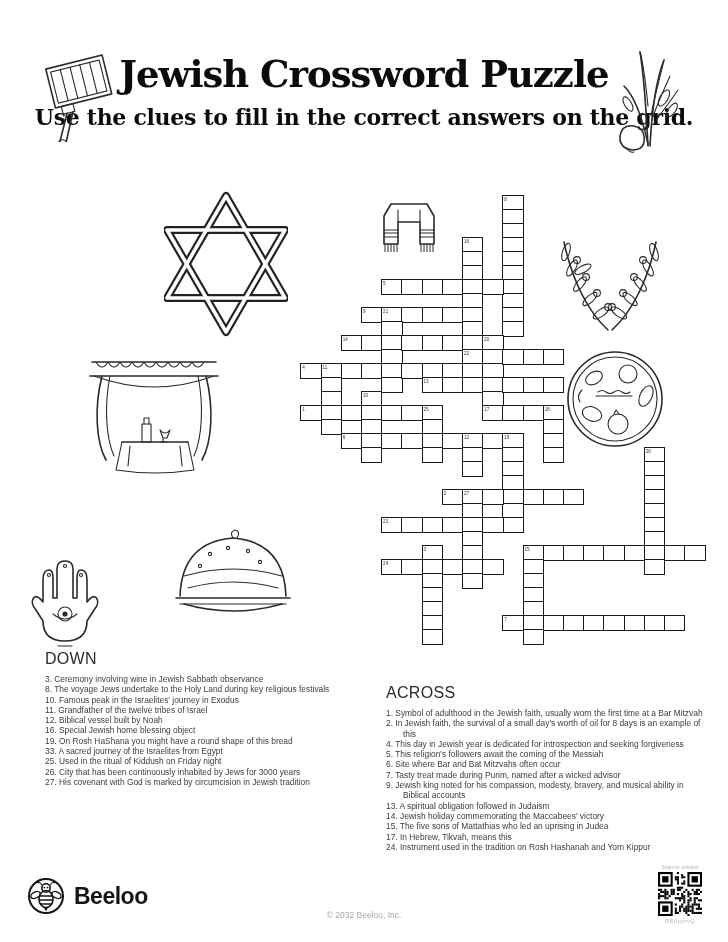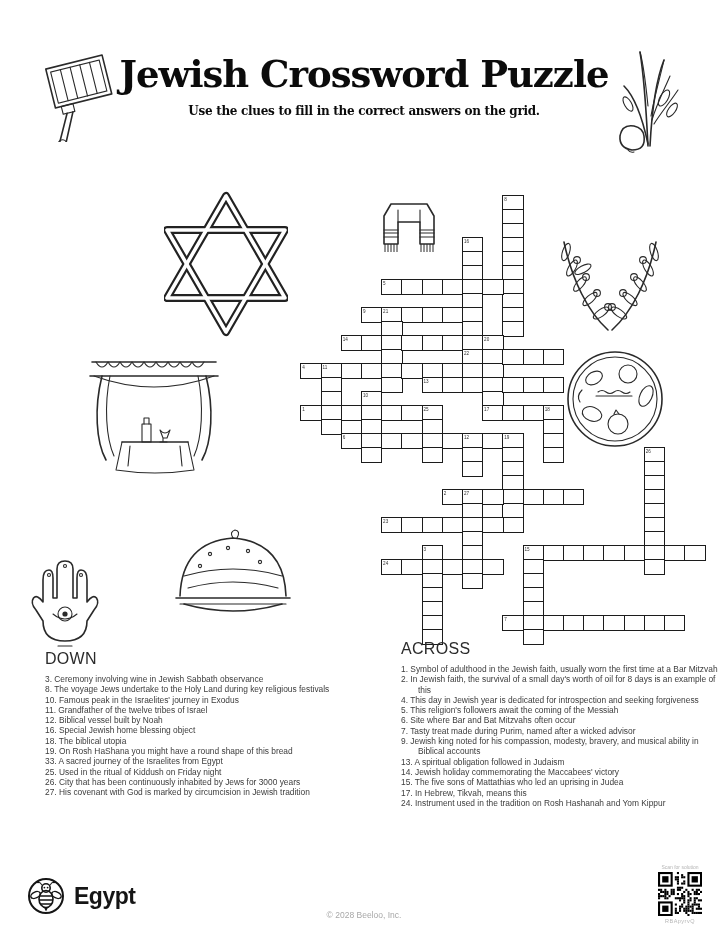--- a/index.html
+++ b/index.html
@@ -3,21 +3,21 @@
 <meta charset="utf-8">
 <style>
   html,body{margin:0;padding:0;}
   body{font-family:"Liberation Sans",sans-serif;background:#fff;}
   .page{position:relative;width:728px;height:942px;background:#fff;overflow:hidden;}
 
   .title{position:absolute;left:0;right:0;top:52px;text-align:center;
          font-family:"DejaVu Serif",serif;font-weight:700;font-size:37px;
          letter-spacing:-1px;color:#0b0b0b;}
   .subtitle{position:absolute;left:0;right:0;top:104px;text-align:center;
-         font-family:"DejaVu Serif",serif;font-weight:700;font-size:12px;
+         font-family:"DejaVu Serif",serif;font-weight:700;font-size:22px;
          letter-spacing:-0.3px;color:#0b0b0b;}
 
   .deco{position:absolute;}
   .deco svg{display:block;}
   .stroke{fill:none;stroke:#2a2a2a;stroke-width:1.6;stroke-linecap:round;stroke-linejoin:round;}
   .thin{fill:none;stroke:#2a2a2a;stroke-width:1.1;stroke-linecap:round;stroke-linejoin:round;}
 
   #grid{position:absolute;left:301px;top:196px;}
   .cell{position:absolute;background:#fff;border:1.4px solid #1c1c1c;box-sizing:border-box;}
   .cellnum{position:absolute;font-size:4.6px;line-height:5px;color:#333;left:1px;top:0.5px;
@@ -427,29 +427,28 @@
 
   <div class="clues-col" style="left:45px;top:650px;width:318px;">
     <div class="clues-head">DOWN</div>
     <div id="down-list">
         <div class="clue">3. Ceremony involving wine in Jewish Sabbath observance</div>
         <div class="clue">8. The voyage Jews undertake to the Holy Land during key religious festivals</div>
         <div class="clue">10. Famous peak in the Israelites' journey in Exodus</div>
         <div class="clue">11. Grandfather of the twelve tribes of Israel</div>
         <div class="clue">12. Biblical vessel built by Noah</div>
         <div class="clue">16. Special Jewish home blessing object</div>
-        <div class="clue">18. The biblical utopia</div>
         <div class="clue">19. On Rosh HaShana you might have a round shape of this bread</div>
         <div class="clue">33. A sacred journey of the Israelites from Egypt</div>
         <div class="clue">25. Used in the ritual of Kiddush on Friday night</div>
         <div class="clue">26. City that has been continuously inhabited by Jews for 3000 years</div>
         <div class="clue">27. His covenant with God is marked by circumcision in Jewish tradition</div>
       </div>
   </div>
-  <div class="clues-col" style="left:386px;top:640px;width:325px;margin-left:15px;">
+  <div class="clues-col" style="left:386px;top:684px;width:325px;">
     <div class="clues-head">ACROSS</div>
     <div id="across-list">
         <div class="clue">1. Symbol of adulthood in the Jewish faith, usually worn the first time at a Bar Mitzvah</div>
         <div class="clue">2. In Jewish faith, the survival of a small day's worth of oil for 8 days is an example of this</div>
         <div class="clue">4. This day in Jewish year is dedicated for introspection and seeking forgiveness</div>
         <div class="clue">5. This religion's followers await the coming of the Messiah</div>
         <div class="clue">6. Site where Bar and Bat Mitzvahs often occur</div>
         <div class="clue">7. Tasty treat made during Purim, named after a wicked advisor</div>
         <div class="clue">9. Jewish king noted for his compassion, modesty, bravery, and musical ability in Biblical accounts</div>
         <div class="clue">13. A spiritual obligation followed in Judaism</div>
@@ -468,24 +467,24 @@
       <circle cx="27" cy="5" r="1.2" fill="#151515"></circle>
       <circle cx="19" cy="11" r="4.2" fill="none" stroke="#151515" stroke-width="1.6"></circle>
       <circle cx="17.4" cy="10.6" r="0.9" fill="#151515"></circle>
       <circle cx="20.6" cy="10.6" r="0.9" fill="#151515"></circle>
       <ellipse cx="8.5" cy="18" rx="5" ry="3" transform="rotate(-25 8.5 18)" fill="none" stroke="#151515" stroke-width="1.4"></ellipse>
       <ellipse cx="29.5" cy="18" rx="5" ry="3" transform="rotate(25 29.5 18)" fill="none" stroke="#151515" stroke-width="1.4"></ellipse>
       <ellipse cx="19" cy="22" rx="7" ry="8.5" fill="none" stroke="#151515" stroke-width="1.6"></ellipse>
       <path d="M12.5,19 h13 M12,23 h14 M13.5,27 h11" stroke="#151515" stroke-width="1.6" fill="none"></path>
       <path d="M17,30.5 l2,4 l2,-4" fill="#151515"></path>
     </svg>
-    <span class="brand-name">Egypt</span>
-  </div>
-
-  <div class="copyright">© 2028 Beeloo, Inc.</div>
+    <span class="brand-name">Beeloo</span>
+  </div>
+
+  <div class="copyright">© 2032 Beeloo, Inc.</div>
 
   <div class="qr-caption">Scan for solution</div>
   <div id="qr"><svg width="44.1" height="44.1">
         <rect x="18.900000000000002" y="0" width="2.1" height="2.1" fill="#000"></rect>
         <rect x="23.1" y="2.1" width="2.1" height="2.1" fill="#000"></rect>
         <rect x="16.8" y="4.2" width="2.1" height="2.1" fill="#000"></rect>
         <rect x="18.900000000000002" y="4.2" width="2.1" height="2.1" fill="#000"></rect>
         <rect x="23.1" y="4.2" width="2.1" height="2.1" fill="#000"></rect>
         <rect x="25.200000000000003" y="4.2" width="2.1" height="2.1" fill="#000"></rect>
         <rect x="16.8" y="6.300000000000001" width="2.1" height="2.1" fill="#000"></rect>

